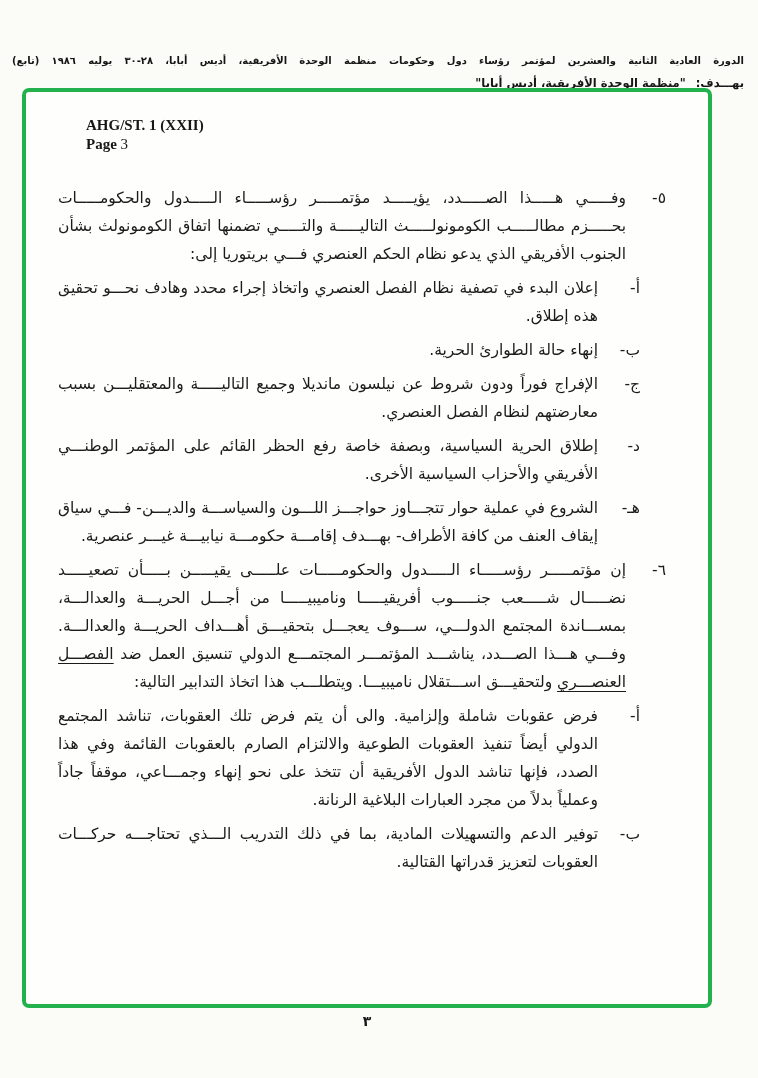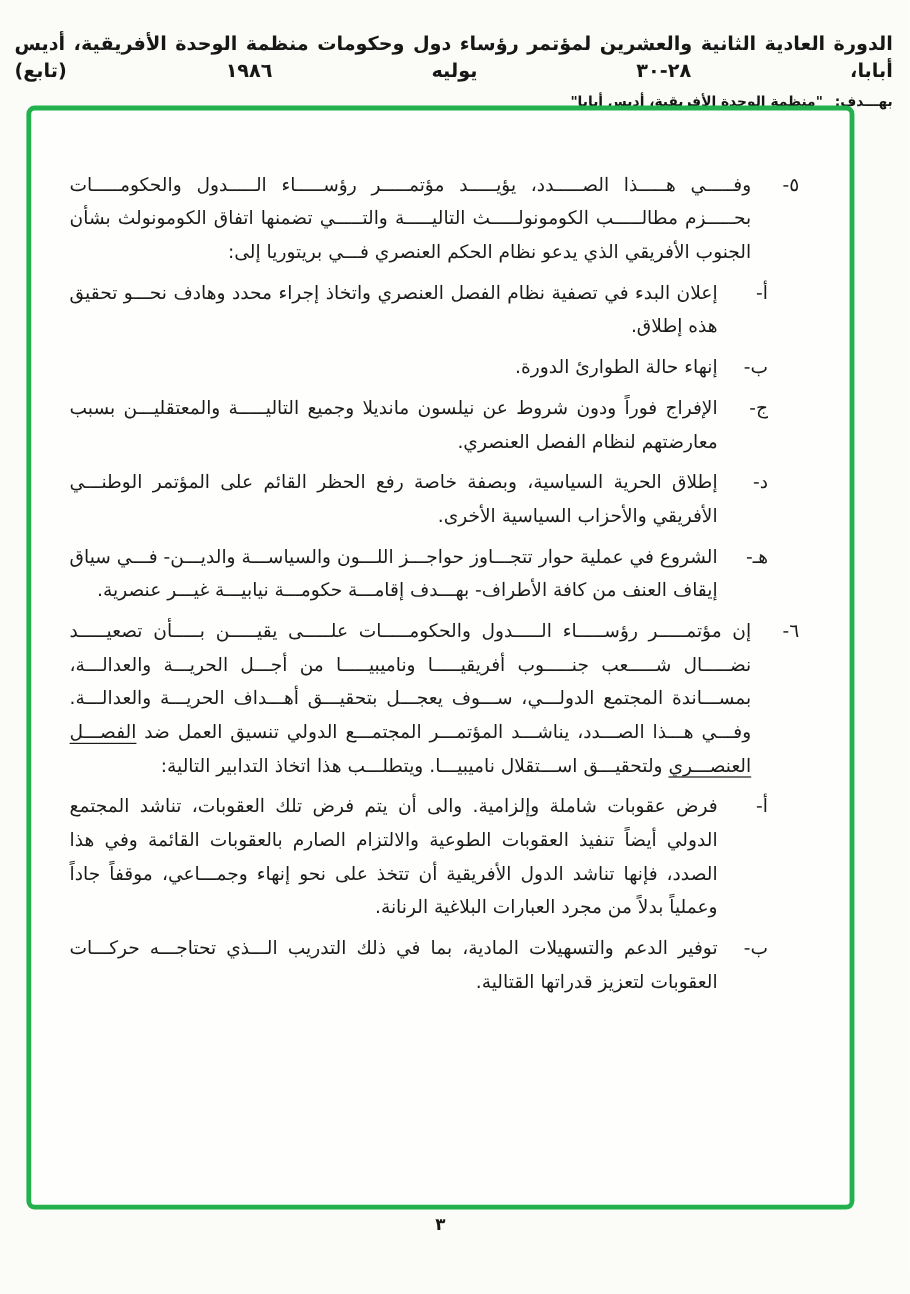--- a/index.html
+++ b/index.html
@@ -6,22 +6,22 @@
   body {
     width: 758px; height: 1078px;
     background: #fbfbf8;
     font-family: "DejaVu Sans", "Liberation Sans", sans-serif;
     color: #161616;
     position: relative;
     overflow: hidden;
   }
   .top-header { position: absolute; top: 26px; left: 12px; right: 14px; direction: rtl; }
   .hdr-line1 {
-    font-weight: 700; font-size: 16px; line-height: 1.35;
-    text-align: justify; text-align-last: justify;
+    font-weight: 700; font-size: 10px; line-height: 1.35;
+    text-align: justify; text-align-last: justify; margin-top: 28px;
   }
   .hdr-line2 { margin-top: 8px; font-weight: 700; font-size: 11.5px; text-align: right; }
   .hdr-line2 .src-val { margin-right: 10px; font-weight: 600; }
 
   .frame {
     position: absolute; left: 22px; top: 88px;
     width: 690px; height: 920px;
     border: 4px solid var(--frame-green, #22b14c);
     border-radius: 7px;
     background: var(--paper, #fefefc);
@@ -63,36 +63,40 @@
 
 <div class="page">
 
   <div class="top-header">
     <div class="hdr-line1"><span>الدورة العادية الثانية والعشرين لمؤتمر رؤساء دول وحكومات منظمة الوحدة الأفريقية، أديس أبابا، ٢٨-٣٠ يوليه ١٩٨٦</span> <span>(تابع)</span></div>
     <div class="hdr-line2"><span>بهـــدف:</span><span class="src-val">"منظمة الوحدة الأفريقية، أديس أبابا"</span></div>
   </div>
 
   <div class="frame">
 
+    <div class="doc-ref">
+      <div>AHG/ST. 1 (XXII)</div>
+      <div><span>Page</span> <span class="pg-num">3</span></div>
+    </div>
 
     <div class="body">
 
       <div class="para">
         <div class="marker">٥-</div>
         <div class="ptext">وفـــــي هـــــذا الصـــــدد، يؤيـــــد مؤتمـــــر رؤســـــاء الـــــدول والحكومـــــات بحـــــزم مطالـــــب الكومونولـــــث التاليـــــة والتـــــي تضمنها اتفاق الكومونولث بشأن الجنوب الأفريقي الذي يدعو نظام الحكم العنصري فـــي بريتوريا إلى:</div>
       </div>
 
       <div class="item">
         <div class="marker">أ-</div>
         <div class="ptext">إعلان البدء في تصفية نظام الفصل العنصري واتخاذ إجراء محدد وهادف نحـــو تحقيق هذه إطلاق.</div>
       </div>
 
       <div class="item">
         <div class="marker">ب-</div>
-        <div class="ptext">إنهاء حالة الطوارئ الدورة.</div>
+        <div class="ptext">إنهاء حالة الطوارئ الحرية.</div>
       </div>
 
       <div class="item">
         <div class="marker">ج-</div>
         <div class="ptext">الإفراج فوراً ودون شروط عن نيلسون مانديلا وجميع التاليـــــة والمعتقليـــن بسبب معارضتهم لنظام الفصل العنصري.</div>
       </div>
 
       <div class="item">
         <div class="marker">د-</div>
         <div class="ptext">إطلاق الحرية السياسية، وبصفة خاصة رفع الحظر القائم على المؤتمر الوطنـــي الأفريقي والأحزاب السياسية الأخرى.</div>

